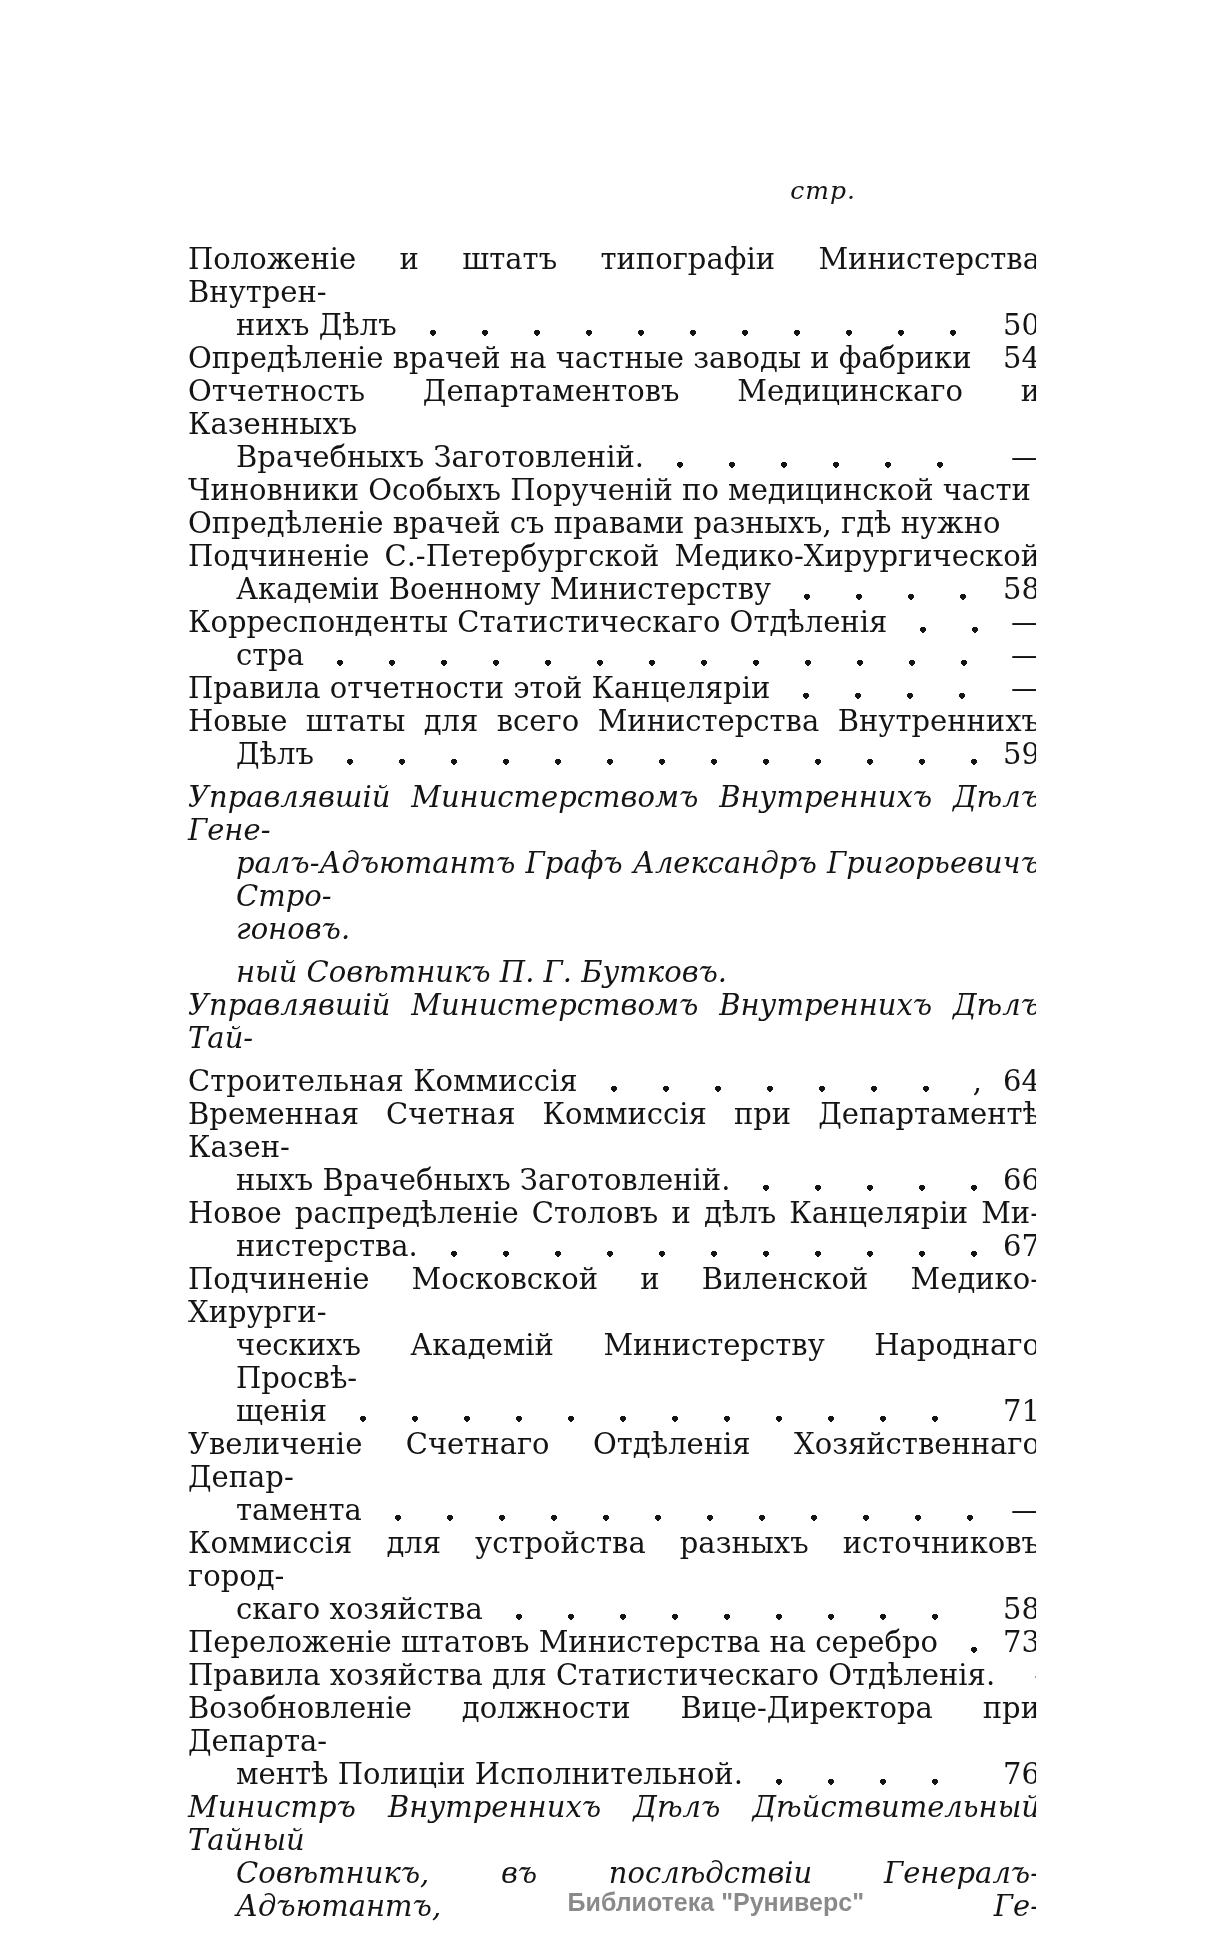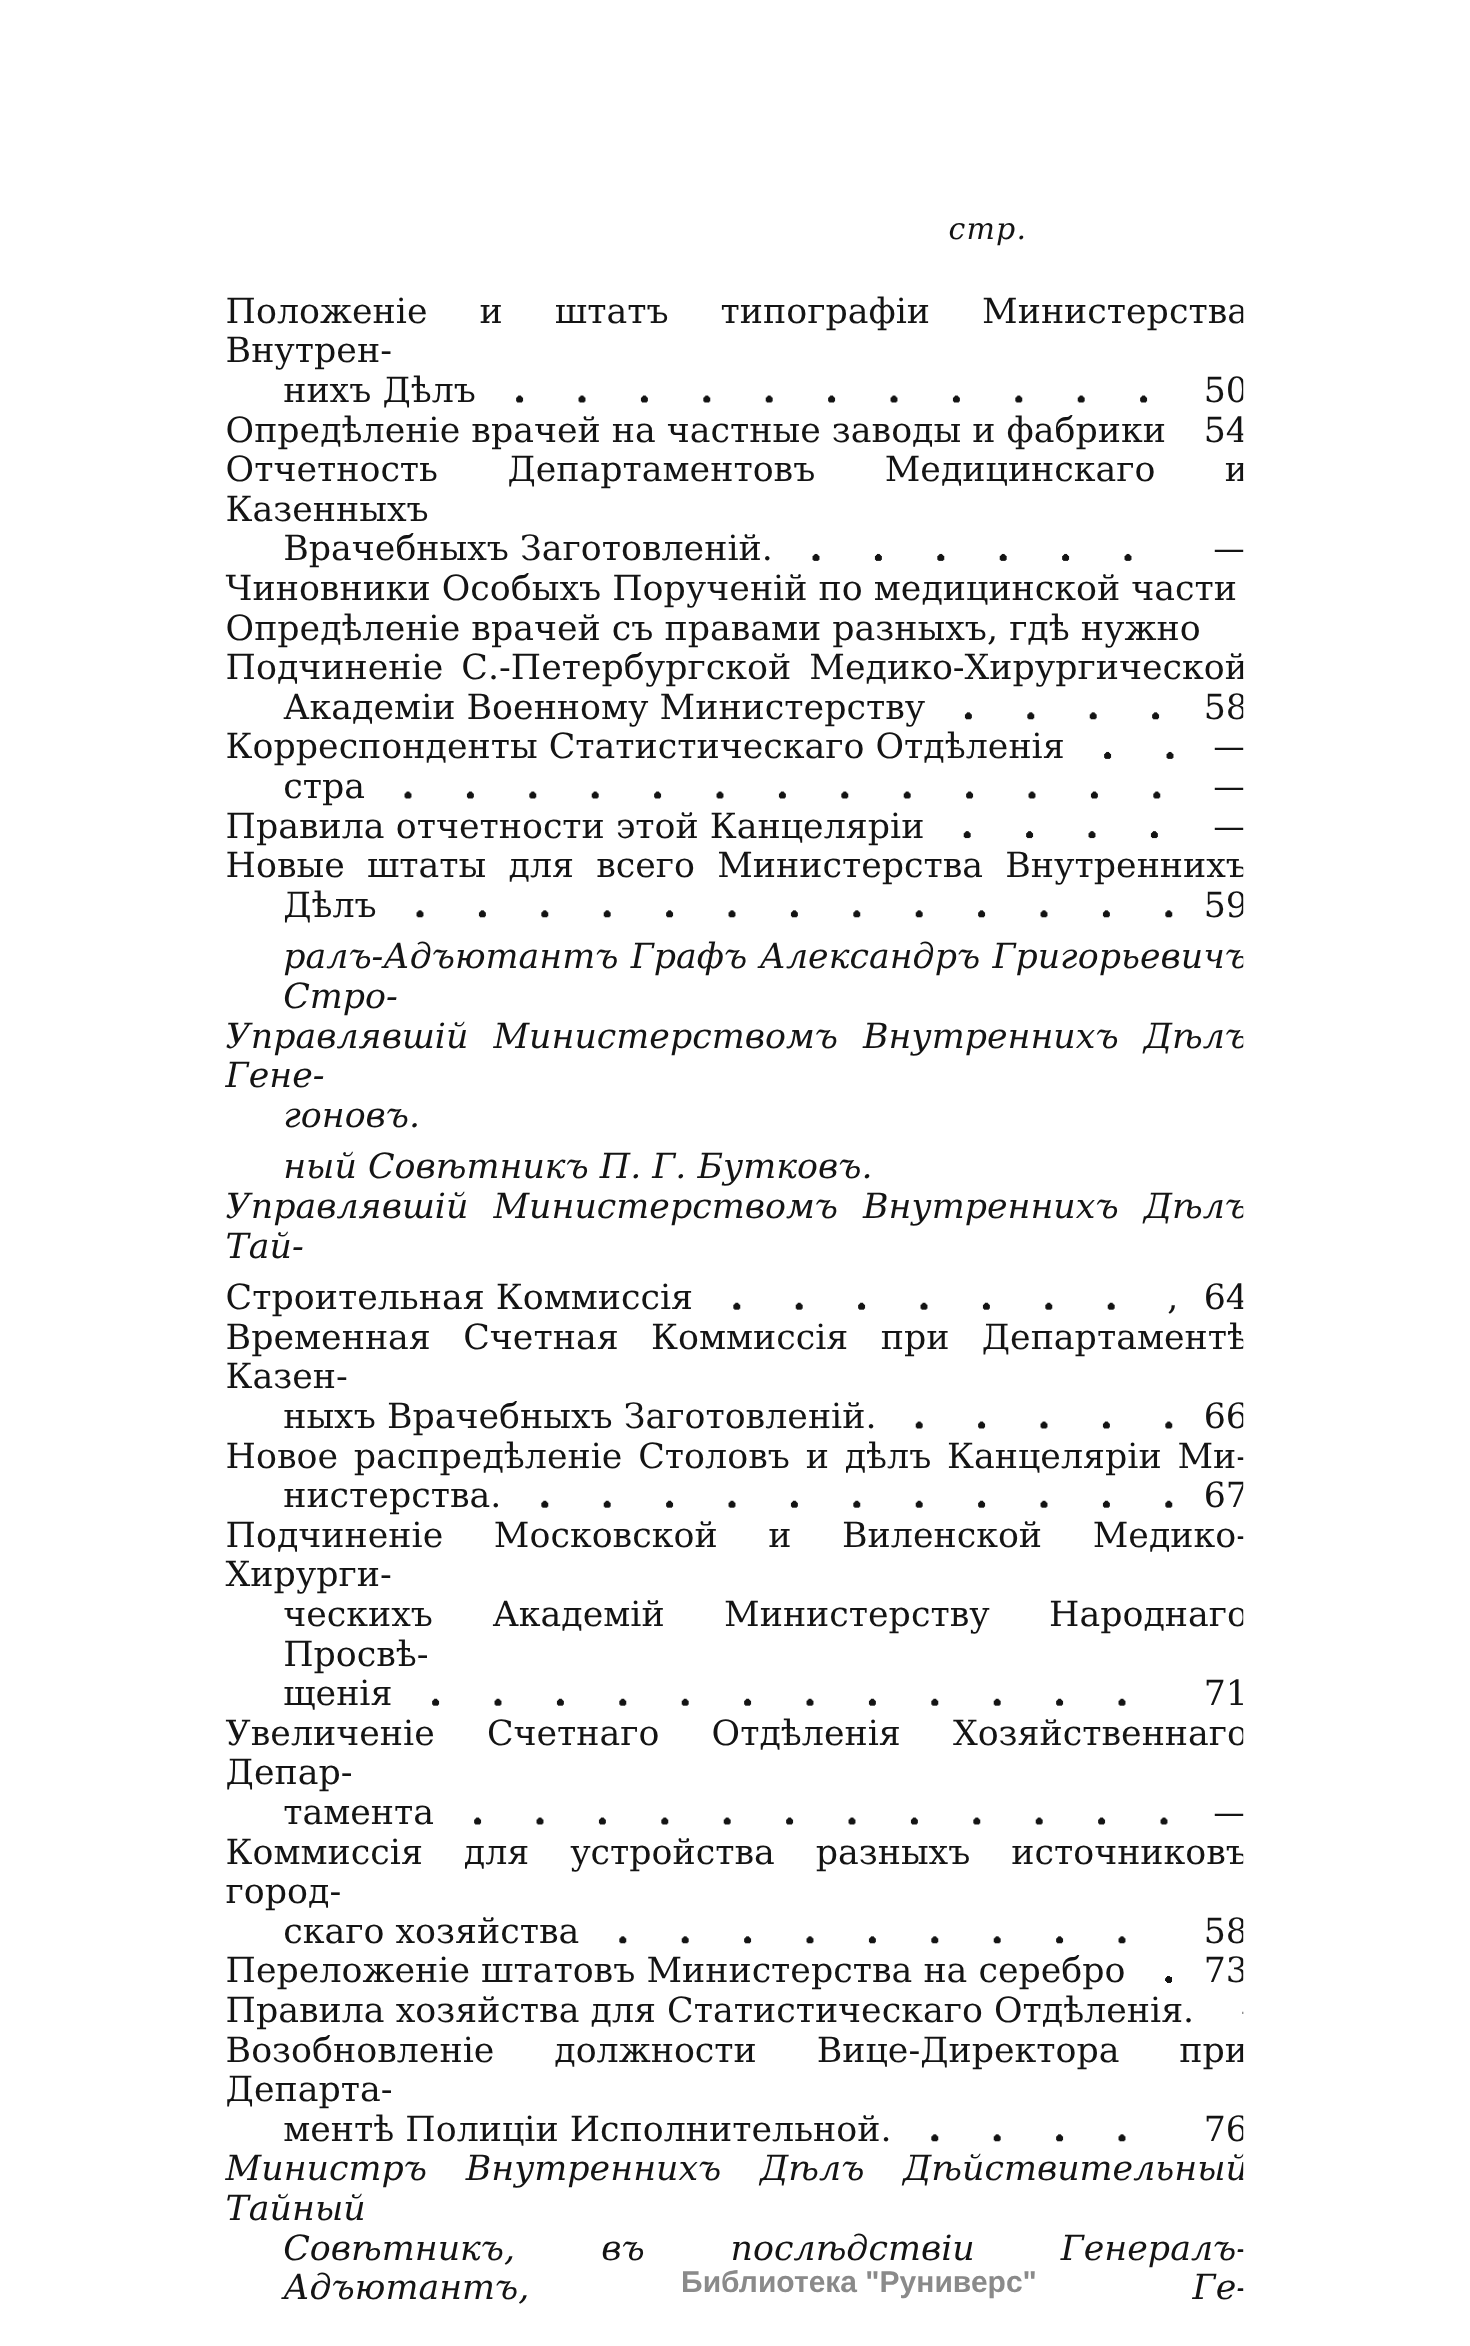--- a/index.html
+++ b/index.html
@@ -147,22 +147,22 @@
       </div>
       <div class="entry roman">
         <div class="line full">Новые штаты для всего Министерства Внутреннихъ</div>
         <div class="line last ind">
           <span class="t">Дѣлъ</span>
           <span class="leader"></span>
           <span class="pg">59</span>
         </div>
       </div>
       <div class="entry note">
+        <div class="line full">Управлявшій Министерствомъ Внутреннихъ Дѣлъ Гене-</div>
         <div class="line full ind">ралъ-Адъютантъ Графъ Александръ Григорьевичъ Стро-</div>
-        <div class="line full">Управлявшій Министерствомъ Внутреннихъ Дѣлъ Гене-</div>
         <div class="line plain ind">гоновъ.</div>
       </div>
       <div class="entry note">
         <div class="line plain ind">ный Совѣтникъ П. Г. Бутковъ.</div>
         <div class="line full">Управлявшій Министерствомъ Внутреннихъ Дѣлъ Тай-</div>
       </div>
       <div class="entry roman">
         <div class="line last">
           <span class="t">Строительная Коммиссія</span>
           <span class="leader"></span>

